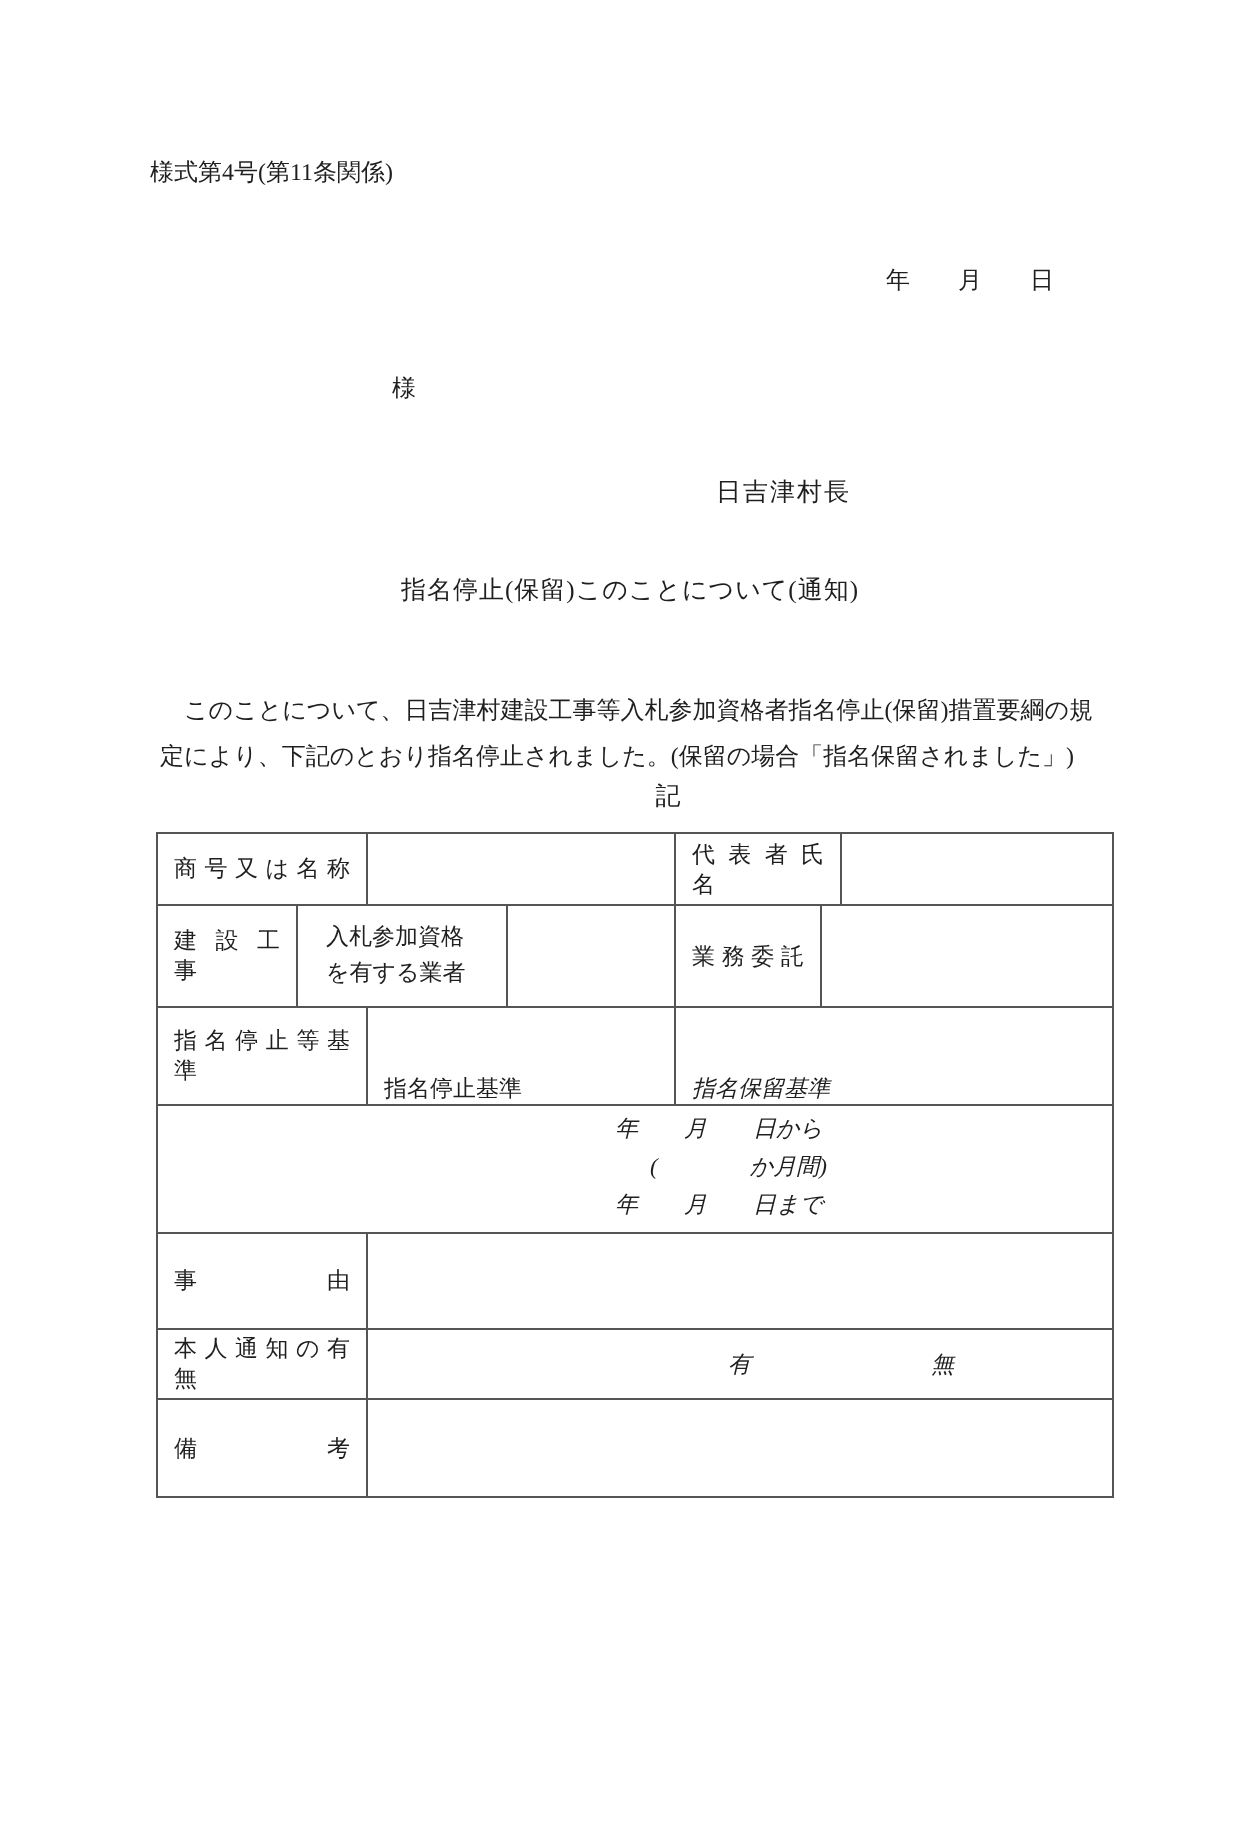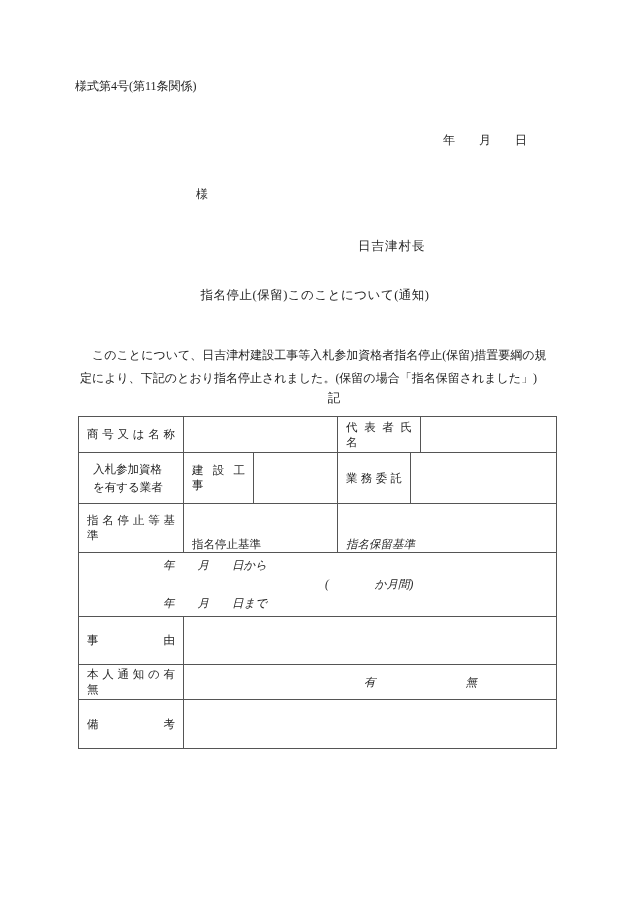--- a/index.html
+++ b/index.html
@@ -89,21 +89,21 @@
     line-height: 19px;
   }
   .period-label .pl-center { text-align: center; }
   .period-label .pl-middle { display: flex; justify-content: space-between; }
 
   .period-content {
     justify-content: center;
     padding: 0;
     line-height: 19px;
   }
-  .period-content .pc-line1, .period-content .pc-line3 { padding-left: 84px; }
+  .period-content .pc-line1, .period-content .pc-line3 { padding-left: 84px; text-align: center; }
   .period-content .pc-line2 { padding-left: 246px; }
 
   .notice-content { flex-direction: row; align-items: center; padding: 0; }
   .notice-content .opt-yes { margin-left: 101px; }
   .notice-content .opt-no  { margin-left: 90px; }
 </style>
 </head>
 <body>
 
 <div class="page">
@@ -133,25 +133,25 @@
       </div>
       <div class="cell w-c1"></div>
       <div class="cell w-c2">
         <span class="jlabel">代 表 者 氏 名</span>
       </div>
       <div class="cell fill"></div>
     </div>
 
 
     <div class="trow r3">
-      <div class="cell w-label">
-        <span class="wrap-label">入札参加資格を有する業者</span>
-      </div>
       <div class="cell w-q1">
         <span class="jlabel">建 設 工 事</span>
+      </div>
+      <div class="cell w-label">
+        <span class="wrap-label">入札参加資格を有する業者</span>
       </div>
       <div class="cell w-q2"></div>
       <div class="cell w-q3">
         <span class="jlabel">業 務 委 託</span>
       </div>
       <div class="cell fill"></div>
     </div>
 
     <div class="trow r4">
       <div class="cell w-label">

